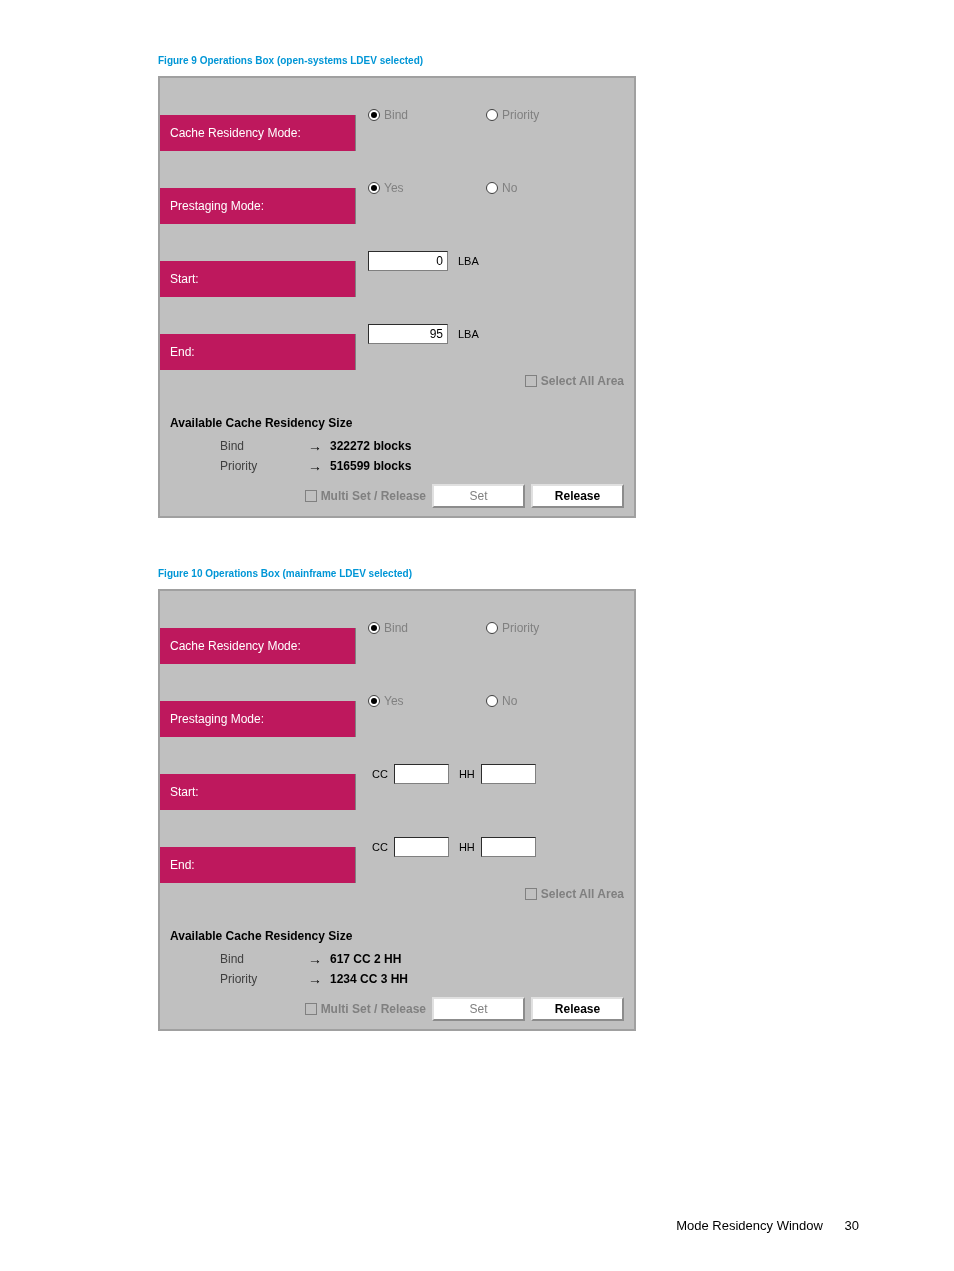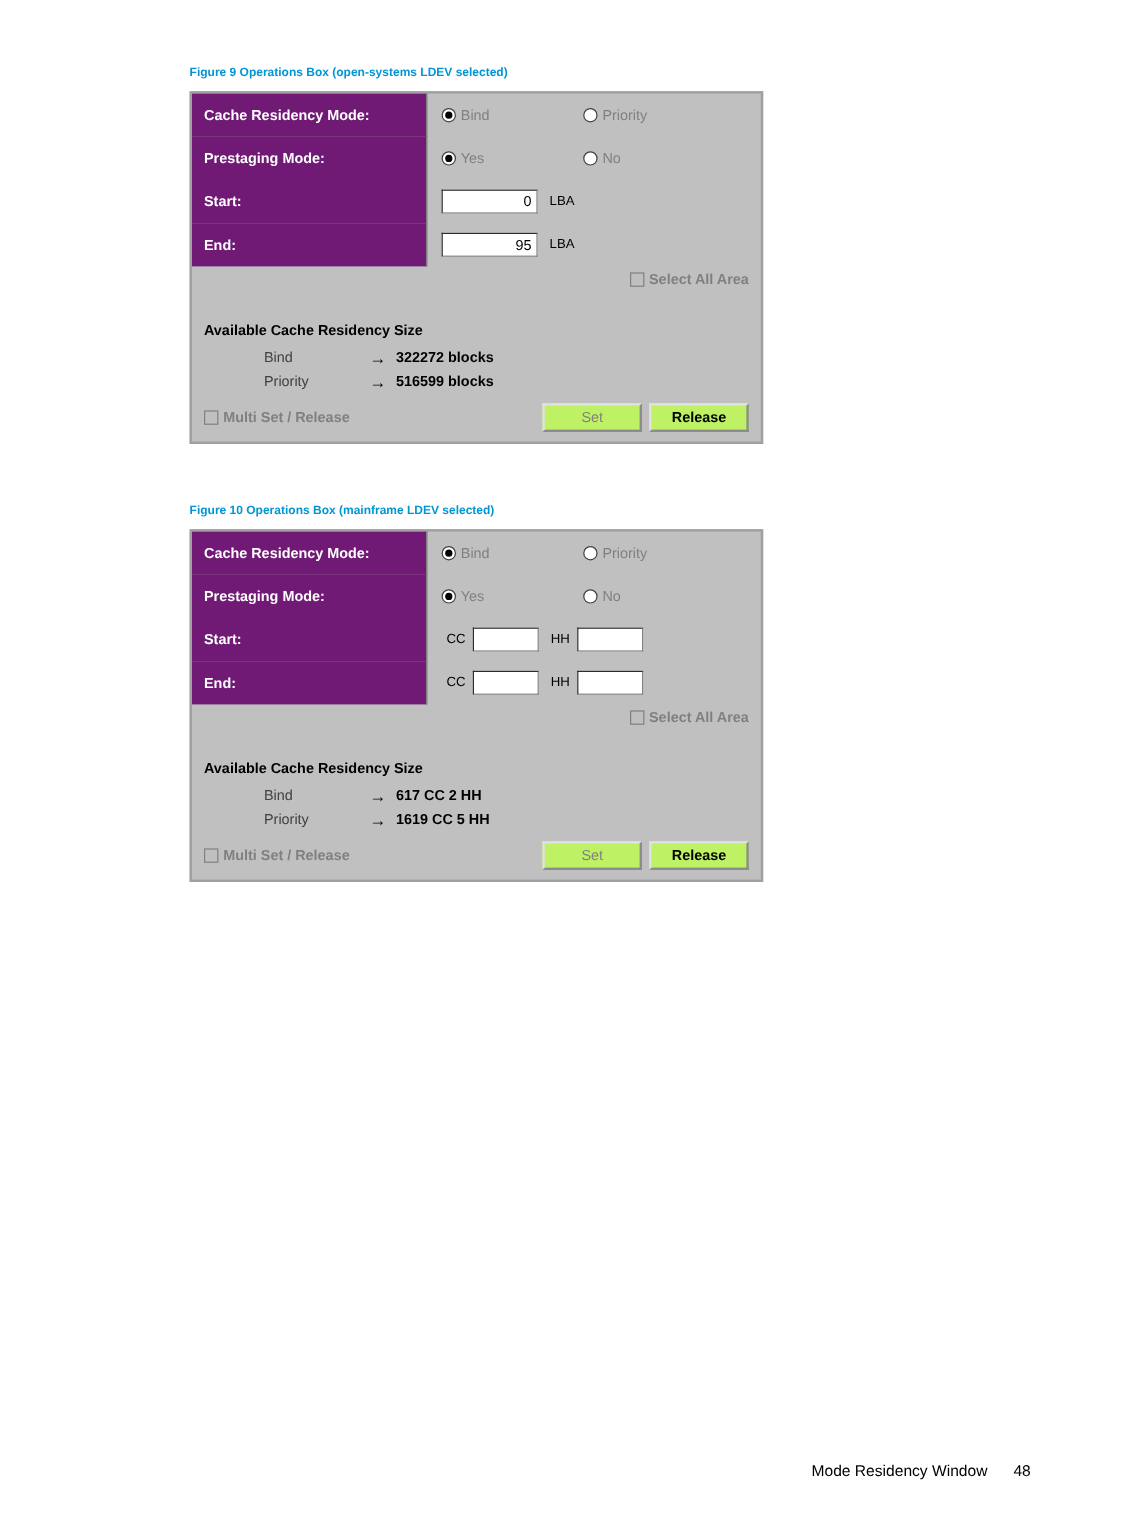--- a/index.html
+++ b/index.html
@@ -25,29 +25,30 @@
     color: #000;
     margin-bottom: 28px;
   }
   .row {
     display: flex;
     align-items: center;
     min-height: 36px;
     padding-right: 8px;
   }
   .label-cell {
-    background: #701a75;
+    background: #be185d;
     color: #fff;
-    font-weight: bold;
+    font-weight: normal;
     width: 196px;
     min-height: 36px;
     display: flex;
     align-items: center;
     padding-left: 10px;
     border-right: 1px solid #808080;
+    margin-top: 37px;
   }
   .controls {
     flex: 1;
     display: flex;
     align-items: center;
     padding-left: 12px;
     gap: 6px;
   }
   .radio-group { display:flex; align-items:center; width: 112px;}
   .radio-dot {
@@ -74,23 +75,23 @@
     width:12px; height:12px; background:#fff; border:1px inset #808080; display:inline-block; margin-right:4px;
   }
   .chk.disabled { background:#c0c0c0; border:1px solid #808080;}
   .disabled-text { color:#808080;font-weight:bold;}
   .section-label { font-weight:bold; padding:4px 0 6px 10px;margin-top:24px; }
   .size-row { display:flex; align-items:center; padding:2px 0 2px 60px; }
   .size-row .name { width:80px; text-align:left; color:#404040;}
   .arrow { width:30px; text-align:center; font-size:14px;}
   .size-row .val { font-weight:bold; }
   .footer { display:flex; align-items:center; padding:8px 10px; }
-  .footer-left { flex:1; display:flex; align-items:center; justify-content:flex-start; color:#808080;}
+  .footer-left { flex:1; display:flex; align-items:center; justify-content:flex-end; color:#808080;}
   .btn {
-    width:83px; height:24px; border:2px outset #e0e0e0; background:#bef264;
+    width:93px; height:24px; border:2px outset #e0e0e0; background:#ffffff;
     display:inline-flex; align-items:center; justify-content:center;
     font-size:12px; margin-left:6px; font-weight:bold;
   }
   .btn.disabled { color:#808080; font-weight:normal;}
   .page-footer {
     position:absolute; bottom:38px; right:95px; font-size:13px; color:#000;
   }
   .page-footer .pn { margin-left:18px; }
   .spacer { height:22px;}
 </style>
@@ -220,28 +221,28 @@
   </div>
   <div class="section-label">Available Cache Residency Size</div>
   <div class="size-row">
     <span class="name">Bind</span>
     <span class="arrow">→</span>
     <span class="val">617 CC 2 HH</span>
   </div>
   <div class="size-row">
     <span class="name">Priority</span>
     <span class="arrow">→</span>
-    <span class="val">1619 CC 5 HH</span>
+    <span class="val">1234 CC 3 HH</span>
   </div>
   <div class="footer">
     <div class="footer-left">
       <span class="chk disabled"></span>
       <span class="disabled-text">Multi Set / Release</span>
     </div>
     <div class="btn disabled">Set</div>
     <div class="btn">Release</div>
   </div>
 </div>
 
 <div class="page-footer">
   <span>Mode Residency Window</span>
-  <span class="pn">48</span>
+  <span class="pn">30</span>
 </div>
 
 </body></html>

